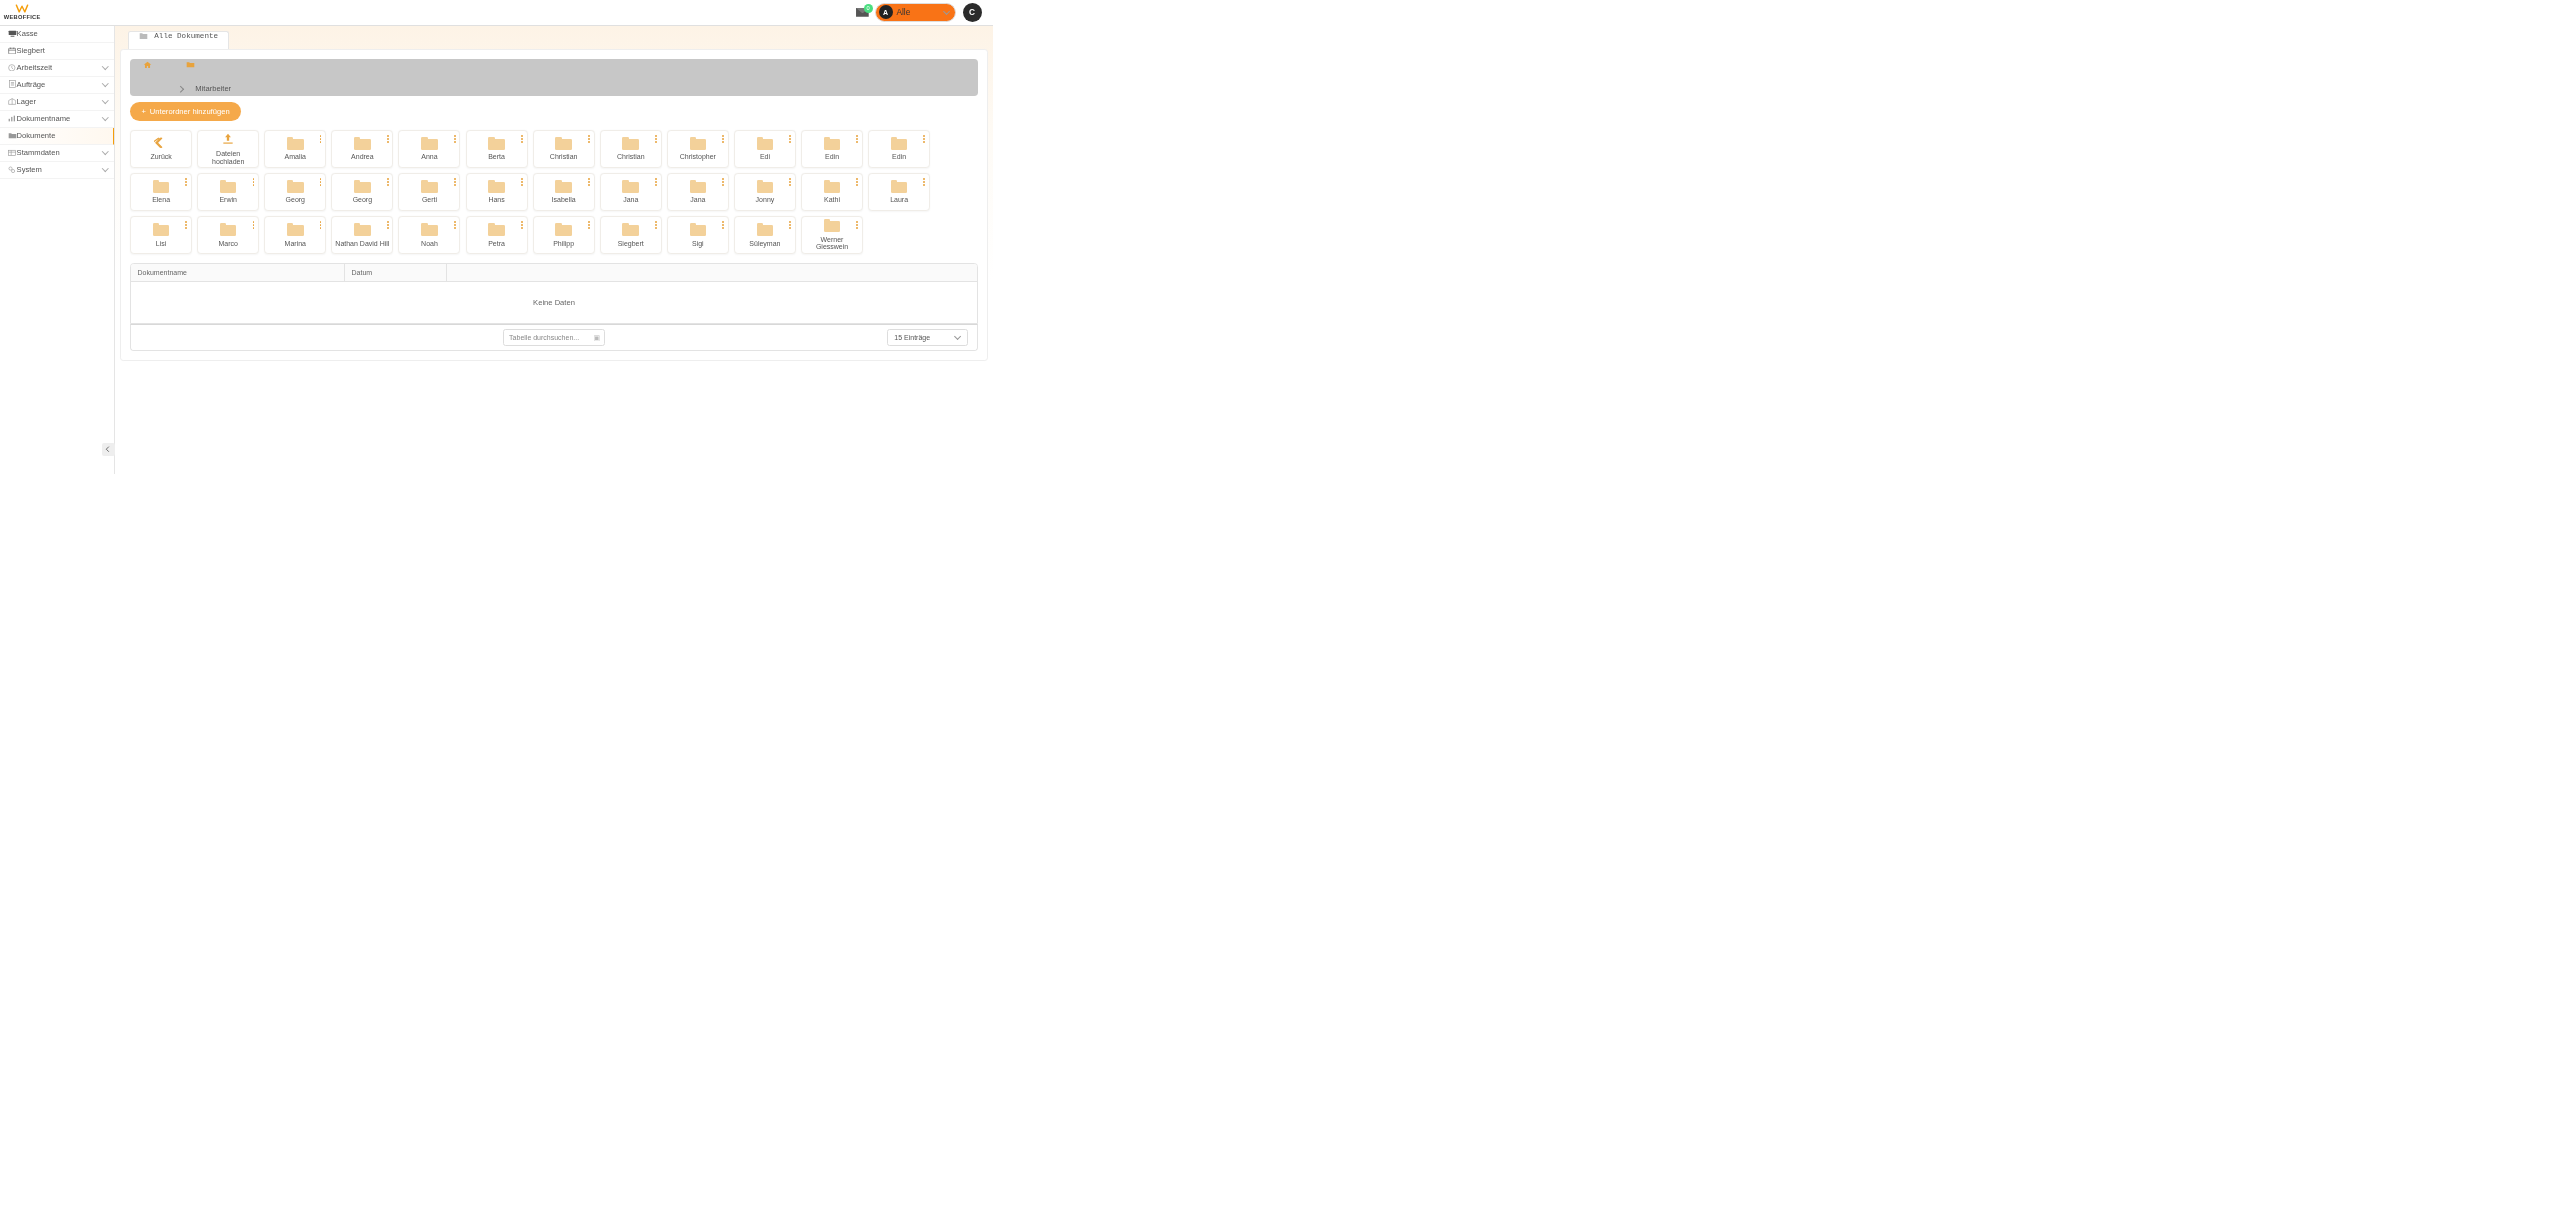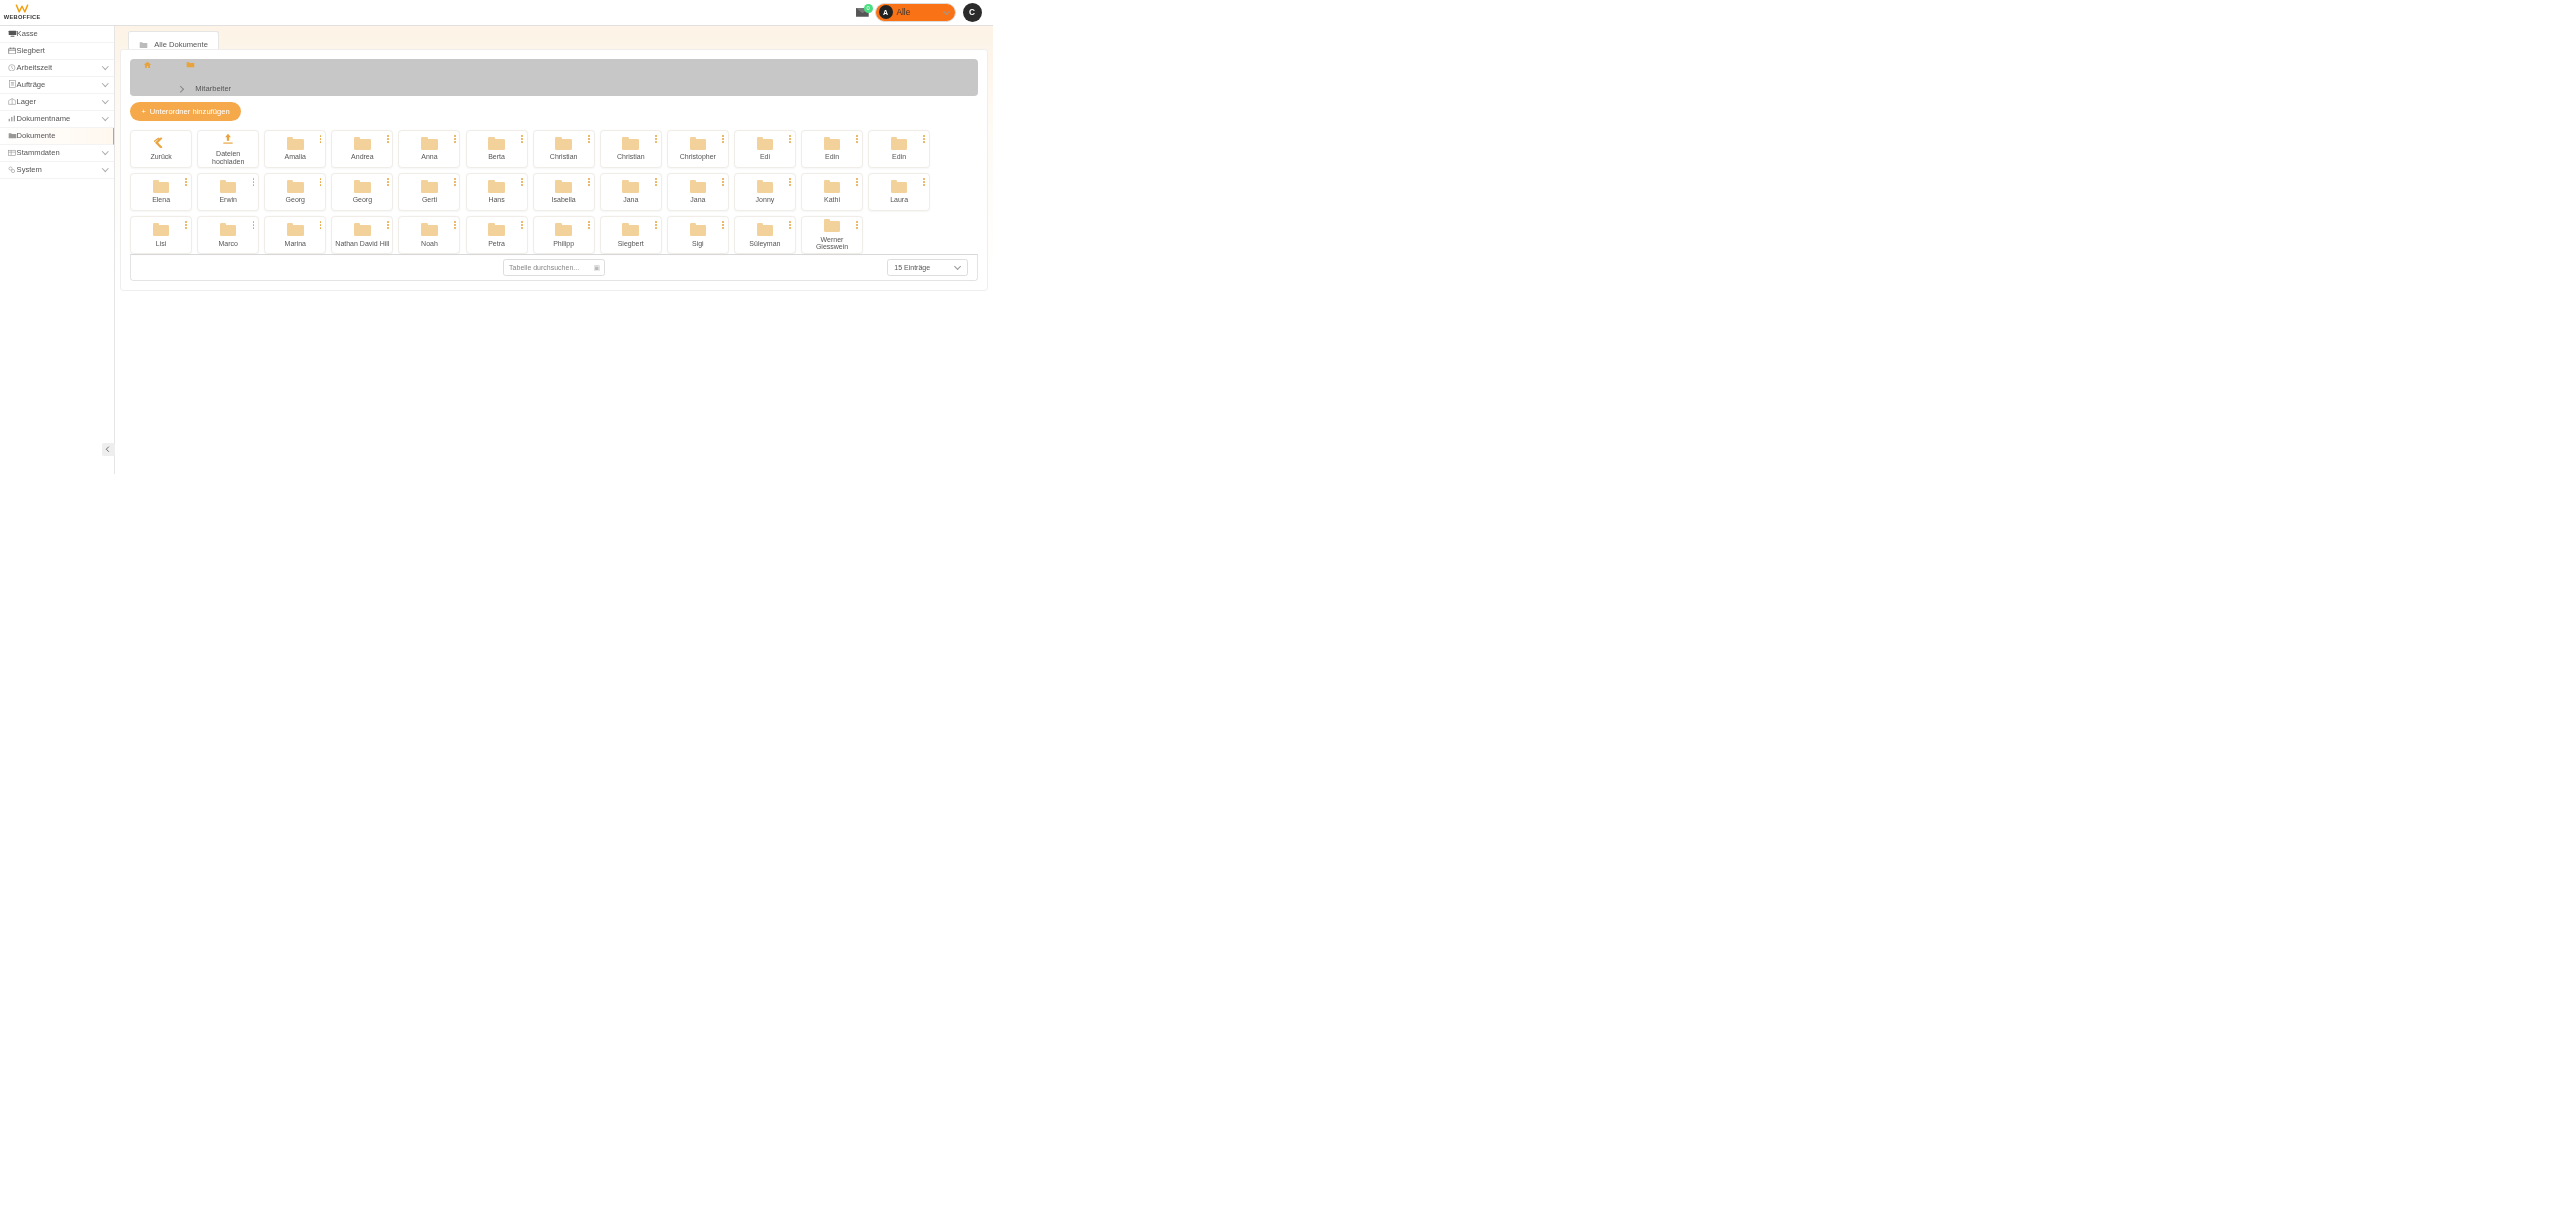--- a/index.html
+++ b/index.html
@@ -25,21 +25,21 @@
 .sidebar { width:115px; border-right:0.6px solid #e5e5e5; background:#fff; position:relative; }
 .sidebar-collapse { position:absolute; bottom:18px; right:-0.6px; width:12.7px; height:12.7px; background:#eee; border-radius:1.9px; display:flex; align-items:center; justify-content:center; }
 .nav-item { height:17px; display:flex; align-items:center; padding:0 7.6px; gap:0; font-size:7.6px; color:#555; cursor:pointer; border-bottom:0.6px solid #f3f3f3; position:relative; }
 .nav-item.active { background: linear-gradient(90deg, #fff, #fff8ef); border-right:1.9px solid #f59e0b; }
 .nav-icon { width:9px; height:7.6px; display:flex; align-items:center; justify-content:center; color:#888; font-size:7.6px; }
 .nav-chevron { position:absolute; right:6.4px; width:4.5px; height:4.5px; border-right:0.6px solid #aaa; border-bottom:0.6px solid #aaa; transform:rotate(45deg); margin-top:-1.9px; }
 
 
 .main { flex:1; background: linear-gradient(180deg, #fdf3e6 0%, #fefbf6 115px, #fff 255px); padding:5.1px 5.1px 0 5.1px; overflow:auto; }
 .tab-bar { display:flex; padding-left:7.6px; }
-.tab { background:#fff; border:0.6px solid #e5e5e5; border-bottom:none; border-radius:2.5px 2.5px 0 0; height:18px; display:flex; align-items:flex-end; gap:6.4px; padding:0 10.2px; font-size:7.6px; color:#555; }
+.tab { background:#fff; border:0.6px solid #e5e5e5; border-bottom:none; border-radius:2.5px 2.5px 0 0; height:18px; display:flex; align-items:flex-start; gap:6.4px; padding:0 10.2px; font-size:7.6px; color:#555;font-family:Liberation Mono, monospace; }
 .tab-icon { color:#999; font-size:8.3px; }
 .content-card { background:#fff; border:0.6px solid #eee; border-radius:3.2px; padding:9px 9px 0 9px; }
 
 .breadcrumb { background:#c7c7c7; border-radius:3.8px; height:37px; padding:5.1px 9px; display:flex; flex-direction:column; justify-content:center; gap:16px; }
 .breadcrumb-icons { display:flex; gap:34px; align-items:center; padding-left:3.8px; }
 .breadcrumb-row { display:flex; align-items:center; gap:12.7px; font-size:7.6px; color:#555; padding-left:39px; }
 .home-icon { color:#e8a33d; font-size:9px; }
 .folder-small { color:#e8a33d; font-size:8.3px; }
 .crumb-chevron { width:4.5px; height:4.5px; border-right:1px solid #888; border-bottom:1px solid #888; transform:rotate(-45deg); }
 
@@ -549,20 +549,28 @@
             <div class="tile-label">Werner Giesswein</div>
             <div class="tile-dots">
               <span></span>
               <span></span>
               <span></span>
             </div>
           </div>
         </div>
 
       
+      <div class="doc-table">
+        <div class="table-head">
+          <div class="th1">Dokumentname</div>
+          <div class="th2">Datum</div>
+          <div class="th3"></div>
+        </div>
+        <div class="table-body">Keine Daten</div>
+      </div>
       <div class="table-footer">
         <div class="search-box">
           <span>Tabelle durchsuchen...</span>
           <span class="search-clear">▣</span>
         </div>
         <div class="entries-select">
           <span>15 Einträge</span>
           <span class="chevron-down"></span>
         </div>
       </div>

